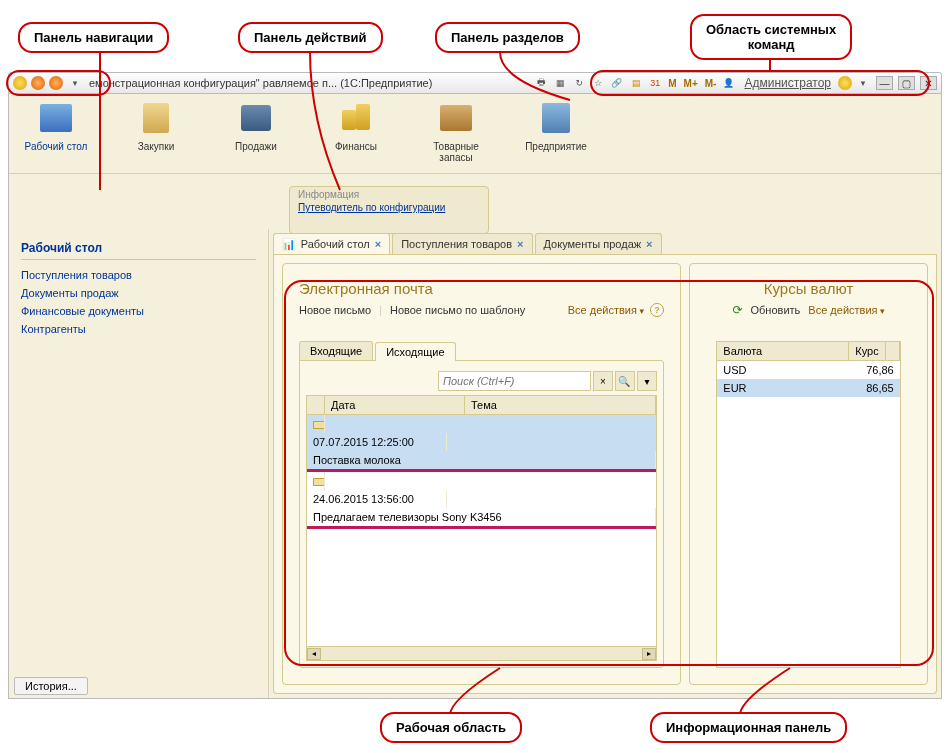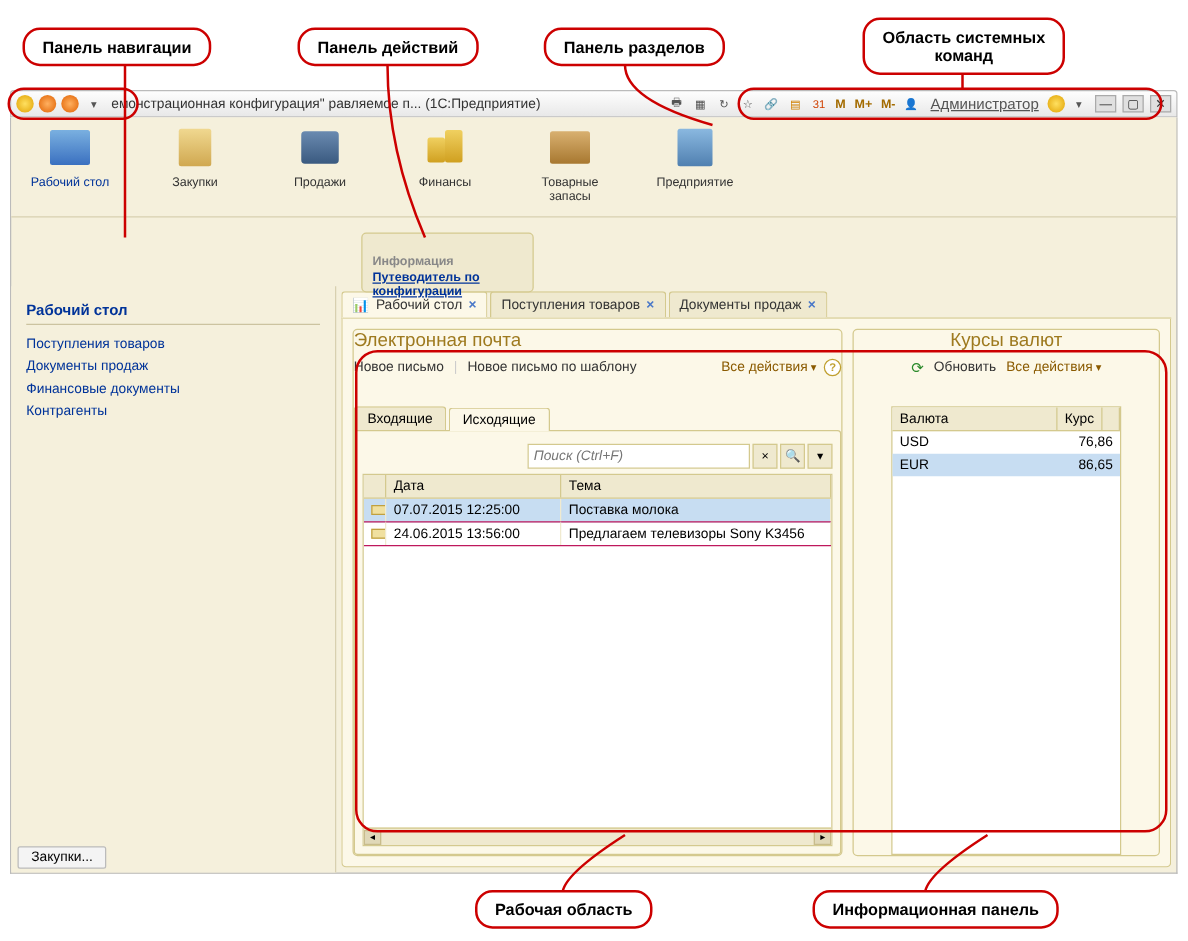--- a/index.html
+++ b/index.html
@@ -25,21 +25,21 @@
 
 .mainwin { position: absolute; top: 94px; left: 8px; right: 8px; bottom: 54px; background: #f5f0dc; border: 1px solid #bbb; border-top: none; display: flex; flex-direction: column; }
 
 
 .sections { height: 80px; background: #f5f0dc; display: flex; align-items: flex-start; padding: 4px 8px; gap: 22px; border-bottom: 1px solid #d8d0b0; }
 .section-item { display: flex; flex-direction: column; align-items: center; width: 78px; cursor: pointer; font-size: 10px; color: #333; text-align: center; }
 .section-icon { width: 40px; height: 40px; margin-bottom: 3px; display: flex; align-items: center; justify-content: center; }
 .section-item.active { color: #003399; }
 
 
-.info-strip { position: absolute; top: 92px; left: 280px; height: 48px; width: 138px; background: #efe9cf; border: 1px solid #d4c98e; border-radius: 4px; padding: 17px 8px; font-size: 10px; color: #555; font-weight: bold; }
+.info-strip { position: absolute; top: 92px; left: 280px; height: 48px; width: 200px; background: #efe9cf; border: 1px solid #d4c98e; border-radius: 4px; padding: 2px 8px; font-size: 10px; color: #555; }
 .info-strip .info-title { color: #888; font-size: 10px; margin-bottom:2px; }
 .info-strip .info-link { color: #003399; text-decoration: underline; cursor: pointer; }
 
 
 .body-split { flex: 1; display: flex; margin-top: 55px; }
 
 
 .navpanel { width: 260px; background: #f5f0dc; border-right: 1px solid #d8d0b0; padding: 8px 12px; }
 .navpanel .nav-title { font-weight: bold; color: #003399; font-size: 12px; padding: 4px 0; border-bottom: 1px solid #ccc3a0; margin-bottom: 6px; }
 .navpanel .nav-link { color: #003399; font-size: 11px; padding: 3px 0; cursor: pointer; display: block; }
@@ -47,21 +47,21 @@
 
 .workarea { flex: 1; display: flex; flex-direction: column; padding: 4px; }
 .tabs-row { display: flex; height: 22px; gap: 2px; border-bottom: 1px solid #d4c98e; }
 .wtab { display: flex; align-items: center; padding: 2px 8px; background: #efe9cf; border: 1px solid #d4c98e; border-bottom: none; border-radius: 3px 3px 0 0; font-size: 11px; color: #333; cursor: pointer; gap: 5px; }
 .wtab.active { background: #fcf8e8; }
 .wtab .close { color: #4a78c8; font-weight: bold; cursor: pointer; font-size: 11px; }
 
 .work-body { flex: 1; display: flex; gap: 8px; padding: 8px; background: #fcf8e8; border: 1px solid #d4c98e; border-top: none; border-radius: 0 0 4px 4px; }
 
 
-.panel { background: #fcf8e8; border: 1px solid #d4c98e; border-radius: 4px; padding: 0; display: flex; flex-direction: column; }
+.panel { background: #fcf8e8; border: 1px solid #d4c98e; border-radius: 4px; padding: 16px; display: flex; flex-direction: column; }
 .panel-title { color: #9e7a1f; font-size: 15px; font-weight: normal; margin-bottom: 6px; }
 .panel-toolbar { display: flex; align-items: center; gap: 8px; font-size: 11px; margin-bottom: 24px; }
 .panel-toolbar .tlink { color: #333; cursor: pointer; }
 .panel-toolbar .sep { color: #ccc; }
 .panel-toolbar .right { margin-left: auto; display: flex; align-items: center; gap: 6px; }
 .dropdown-link { color: #8a5a00; cursor: pointer; }
 .dropdown-link::after { content: " ▾"; font-size: 9px; }
 .help-icon { width: 14px; height: 14px; border-radius: 50%; background: #fff; border: 1px solid #c0a030; color: #c0a030; display: inline-flex; align-items: center; justify-content: center; font-size: 9px; font-weight: bold; cursor: pointer; }
 
 .subtabs { display: flex; gap: 2px; }
@@ -69,21 +69,21 @@
 .subtab.active { background: #fcf8e8; font-weight: normal; position: relative; top: 1px; }
 
 .searchrow { display: flex; margin: 4px 0; gap: 2px; }
 .searchrow input { flex: 1; height: 20px; border: 1px solid #d4c98e; padding: 0 4px; font-size: 11px; font-style: italic; color: #aaa; background: #fff; }
 .searchrow .srch-btn { width: 20px; height: 20px; border: 1px solid #d4c98e; background: #efe9cf; display: flex; align-items: center; justify-content: center; font-size: 10px; cursor: pointer; }
 
 .grid { flex: 1; border: 1px solid #d4c98e; background: #fff; display: flex; flex-direction: column; overflow: hidden; }
 .grid-head { display: flex; background: #efe9cf; border-bottom: 1px solid #d4c98e; font-size: 11px; }
 .grid-head .gh { padding: 3px 6px; border-right: 1px solid #d4c98e; }
 .grid-body { flex: 1; overflow: auto; }
-.grid-row { display: flex; font-size: 11px; border-bottom: 1px solid #be185d; }
+.grid-row { display: flex; font-size: 11px; border-bottom: 3px solid #be185d; flex-direction: column; }
 .grid-row .gc { padding: 3px 6px; border-right: 1px solid #f0ead0; white-space: nowrap; overflow: hidden; }
 .grid-row.sel { background: #c7ddf2; }
 .grid-scroll-h { height: 14px; background: #efe9cf; border-top: 1px solid #d4c98e; display:flex; align-items:center; }
 .grid-scroll-h .sbtn { width:14px; height:12px; background:#e0d8b8; border:1px solid #c8bc8c; font-size:8px; display:flex; align-items:center; justify-content:center; }
 .grid-scroll-h .strack { flex:1; height:12px; }
 
 .col-date { width: 140px; }
 .col-subj { flex: 1; }
 
 
@@ -313,13 +313,13 @@
               <div class="cc col-cur">EUR</div>
               <div class="cc col-rate">86,65</div>
             </div>
           </div>
         </div>
       </div>
     </div>
   </div>
 </div>
 
-<button class="history-btn">Закупки...</button>
+<button class="history-btn">История...</button>
 
 </body></html>

